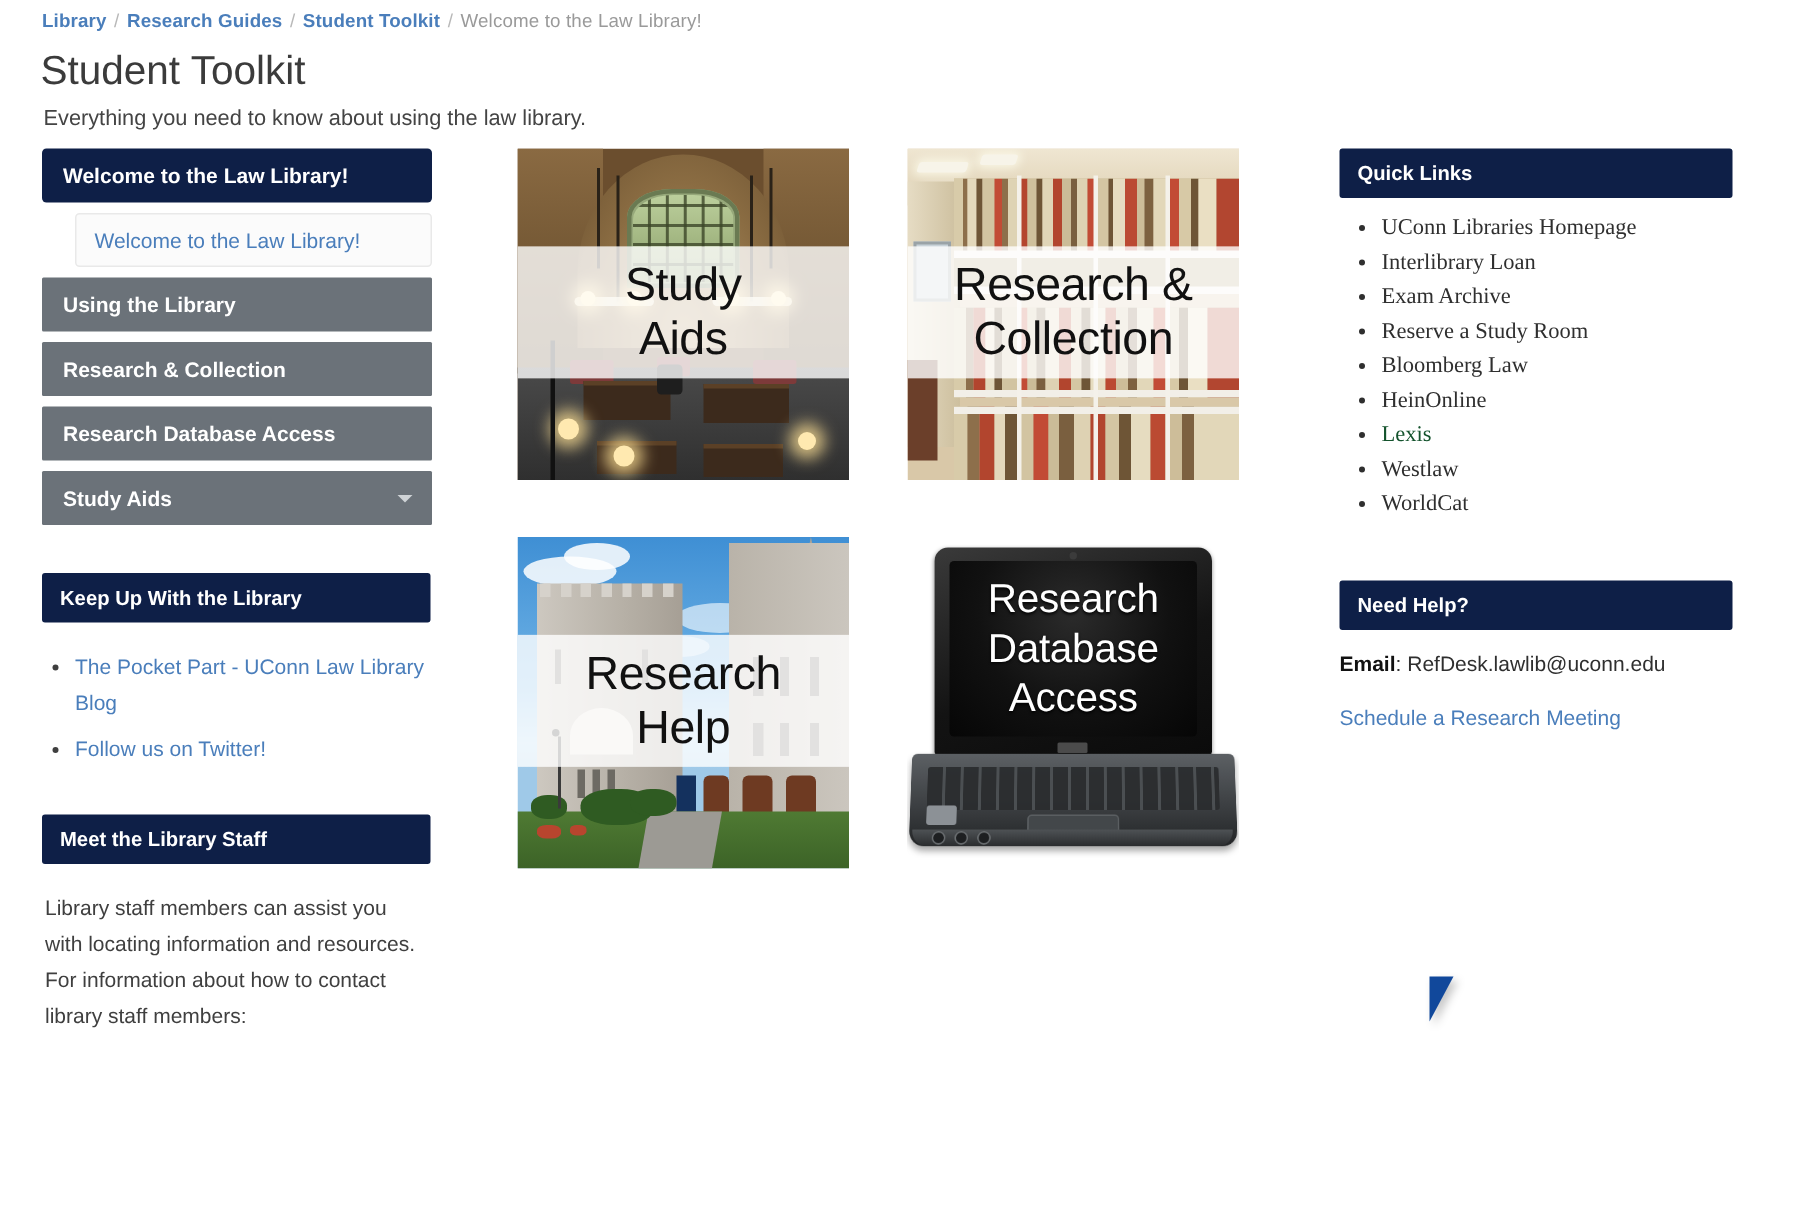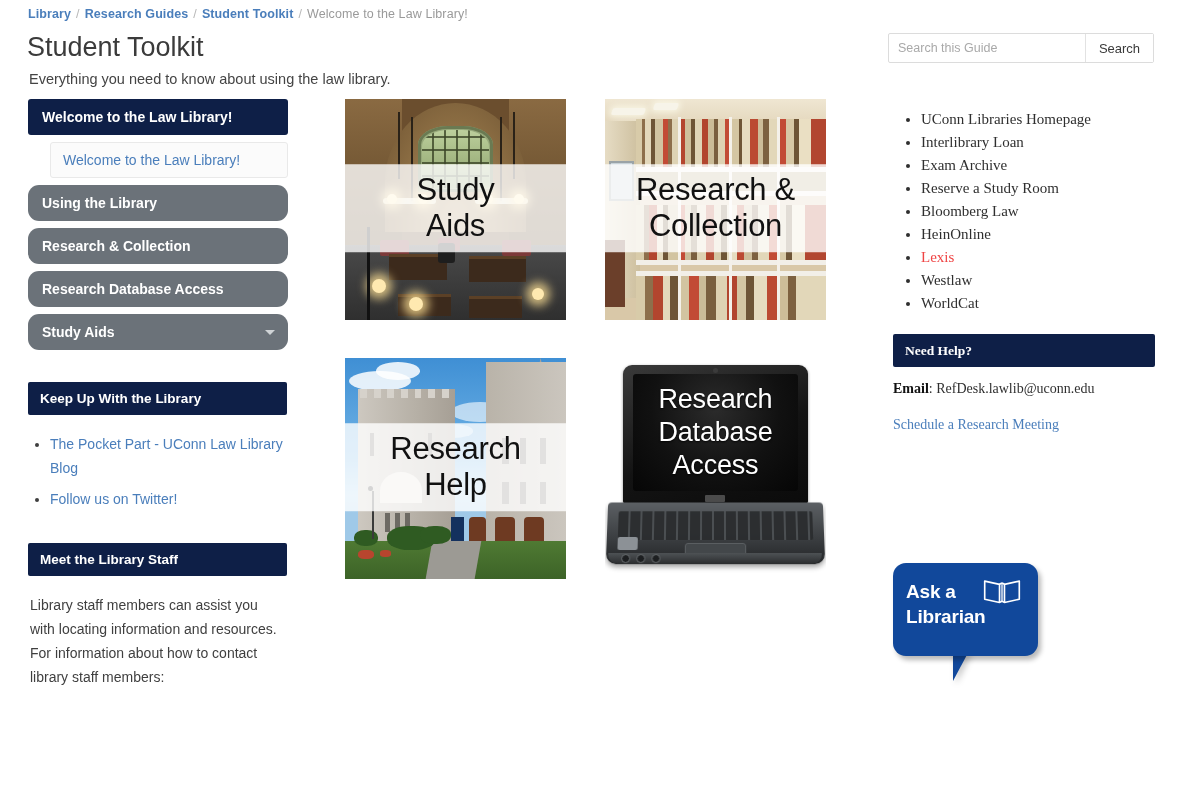--- a/index.html
+++ b/index.html
@@ -68,21 +68,21 @@
   .nav-sub {
     margin: 7px 0 0 22px; width: 238px;
     background: #fbfbfb; border: 1px solid #e9e9e9;
     border-radius: 3px; padding: 9px 12px;
     font-size: 14px; color: #4a7ebb;
     line-height: 16px;
   }
   .nav-item {
     margin-top: 7px; background: #6b7279; color: #ffffff;
     font-size: 14px; font-weight: bold;
-    padding: 10px 14px; border-radius: 11px;
+    padding: 10px 14px; border-radius: 1px;
     line-height: 16px; position: relative; cursor: pointer;
   }
   .nav-item .caret {
     position: absolute; right: 13px; top: 50%;
     margin-top: -2px;
     width: 0; height: 0;
     border-left: 5px solid transparent;
     border-right: 5px solid transparent;
     border-top: 5px solid #cfd3d6;
   }
@@ -234,21 +234,21 @@
   .right-col { position: absolute; left: 893px; top: 99px; width: 262px; }
   .rbox-head {
     background: #0e1f47; color: #fff;
     font-size: 13.5px; font-weight: bold;
     padding: 9px 12px; border-radius: 2px; line-height: 15px;
   }
   .quicklinks { margin: 12px 0 0 0; padding-left: 28px;
     font-family: "Liberation Serif", serif; font-size: 15px; color: #2f2f2f; }
   .quicklinks li { margin-bottom: 7px; line-height: 16px; }
 
-  .needhelp { margin-top: 23px; font-family: Liberation Serif, serif; }
+  .needhelp { margin-top: 43px; }
   .nh-body { padding-top: 12px; font-size: 14px; color: #2f2f2f; line-height: 20px; }
   .nh-line { margin-bottom: 16px; }
   .nh-line b { color: #111; }
   .nh-link { color: #4a7ebb; text-decoration: none; font-size: 14px; }
 
   
   .ask-wrap { position: absolute; left: 893px; top: 563px; width: 160px; height: 130px; }
   .ask-bubble {
     position: absolute; left: 0; top: 0; width: 145px; height: 93px;
     background: #11489b; border-radius: 13px;
@@ -273,24 +273,20 @@
 
 <div class="page">
 
   <div class="breadcrumb">
     <a href="#">Library</a><span class="sep">/</span><a href="#">Research Guides</a><span class="sep">/</span><a href="#">Student Toolkit</a><span class="sep">/</span><span class="current">Welcome to the Law Library!</span>
   </div>
 
   <h1 class="page-title">Student Toolkit</h1>
   <div class="page-subtitle">Everything you need to know about using the law library.</div>
 
-  <div class="search-wrap">
-    <input class="search-input" type="text" placeholder="Search this Guide" style="">
-    <button class="search-btn">Search</button>
-  </div>
 
   <div class="left-col">
 
     <div class="nav-head">Welcome to the Law Library!</div>
     <div class="nav-sub">Welcome to the Law Library!</div>
 
     <div class="nav-item">
       <span>Using the Library</span>
     </div>
     <div class="nav-item">
@@ -546,53 +542,41 @@
               <div class="lt-port" style="left:20%;"></div>
             </div>
           </div>
         </div>
       </div>
     </div>
   </div>
 
   <div class="right-col">
 
+    <div class="rbox-head">Quick Links</div>
     <ul class="quicklinks">
       <li><a href="#" style="color:#2f2f2f;text-decoration:none;">UConn Libraries Homepage</a></li>
       <li><a href="#" style="color:#2f2f2f;text-decoration:none;">Interlibrary Loan</a></li>
       <li><a href="#" style="color:#2f2f2f;text-decoration:none;">Exam Archive</a></li>
       <li><a href="#" style="color:#2f2f2f;text-decoration:none;">Reserve a Study Room</a></li>
       <li><a href="#" style="color:#2f2f2f;text-decoration:none;">Bloomberg Law</a></li>
       <li><a href="#" style="color:#2f2f2f;text-decoration:none;">HeinOnline</a></li>
-      <li><a href="#" style="color:#ef4444;text-decoration:none;">Lexis</a></li>
+      <li><a href="#" style="color:#14532d;text-decoration:none;">Lexis</a></li>
       <li><a href="#" style="color:#2f2f2f;text-decoration:none;">Westlaw</a></li>
       <li><a href="#" style="color:#2f2f2f;text-decoration:none;">WorldCat</a></li>
     </ul>
 
     <div class="needhelp">
       <div class="rbox-head">Need Help?</div>
       <div class="nh-body">
         <div class="nh-line">
           <b>Email</b><span>: </span><span>RefDesk.lawlib@uconn.edu</span>
         </div>
         <a class="nh-link" href="#">Schedule a Research Meeting</a>
       </div>
     </div>
   </div>
 
   <div class="ask-wrap">
     <div class="ask-tail"></div>
-    <div class="ask-bubble">
-      <div class="ask-text">
-        <span>Ask a</span><br>
-        <span>Librarian</span>
-      </div>
-      <svg class="ask-book" viewBox="0 0 48 34">
-        <path d="M3 5 L21 9 L21 31 L3 27 Z" fill="#11489b" stroke="#ffffff" stroke-width="2" stroke-linejoin="round"></path>
-        <path d="M45 5 L27 9 L27 31 L45 27 Z" fill="#11489b" stroke="#ffffff" stroke-width="2" stroke-linejoin="round"></path>
-        <path d="M21 9 Q24 6 27 9" fill="none" stroke="#ffffff" stroke-width="2"></path>
-        <path d="M21 31 Q24 28 27 31" fill="none" stroke="#ffffff" stroke-width="2"></path>
-        <line x1="24" y1="8" x2="24" y2="30" stroke="#ffffff" stroke-width="1.6"></line>
-      </svg>
-    </div>
   </div>
 
 </div>
 
 </body></html>

